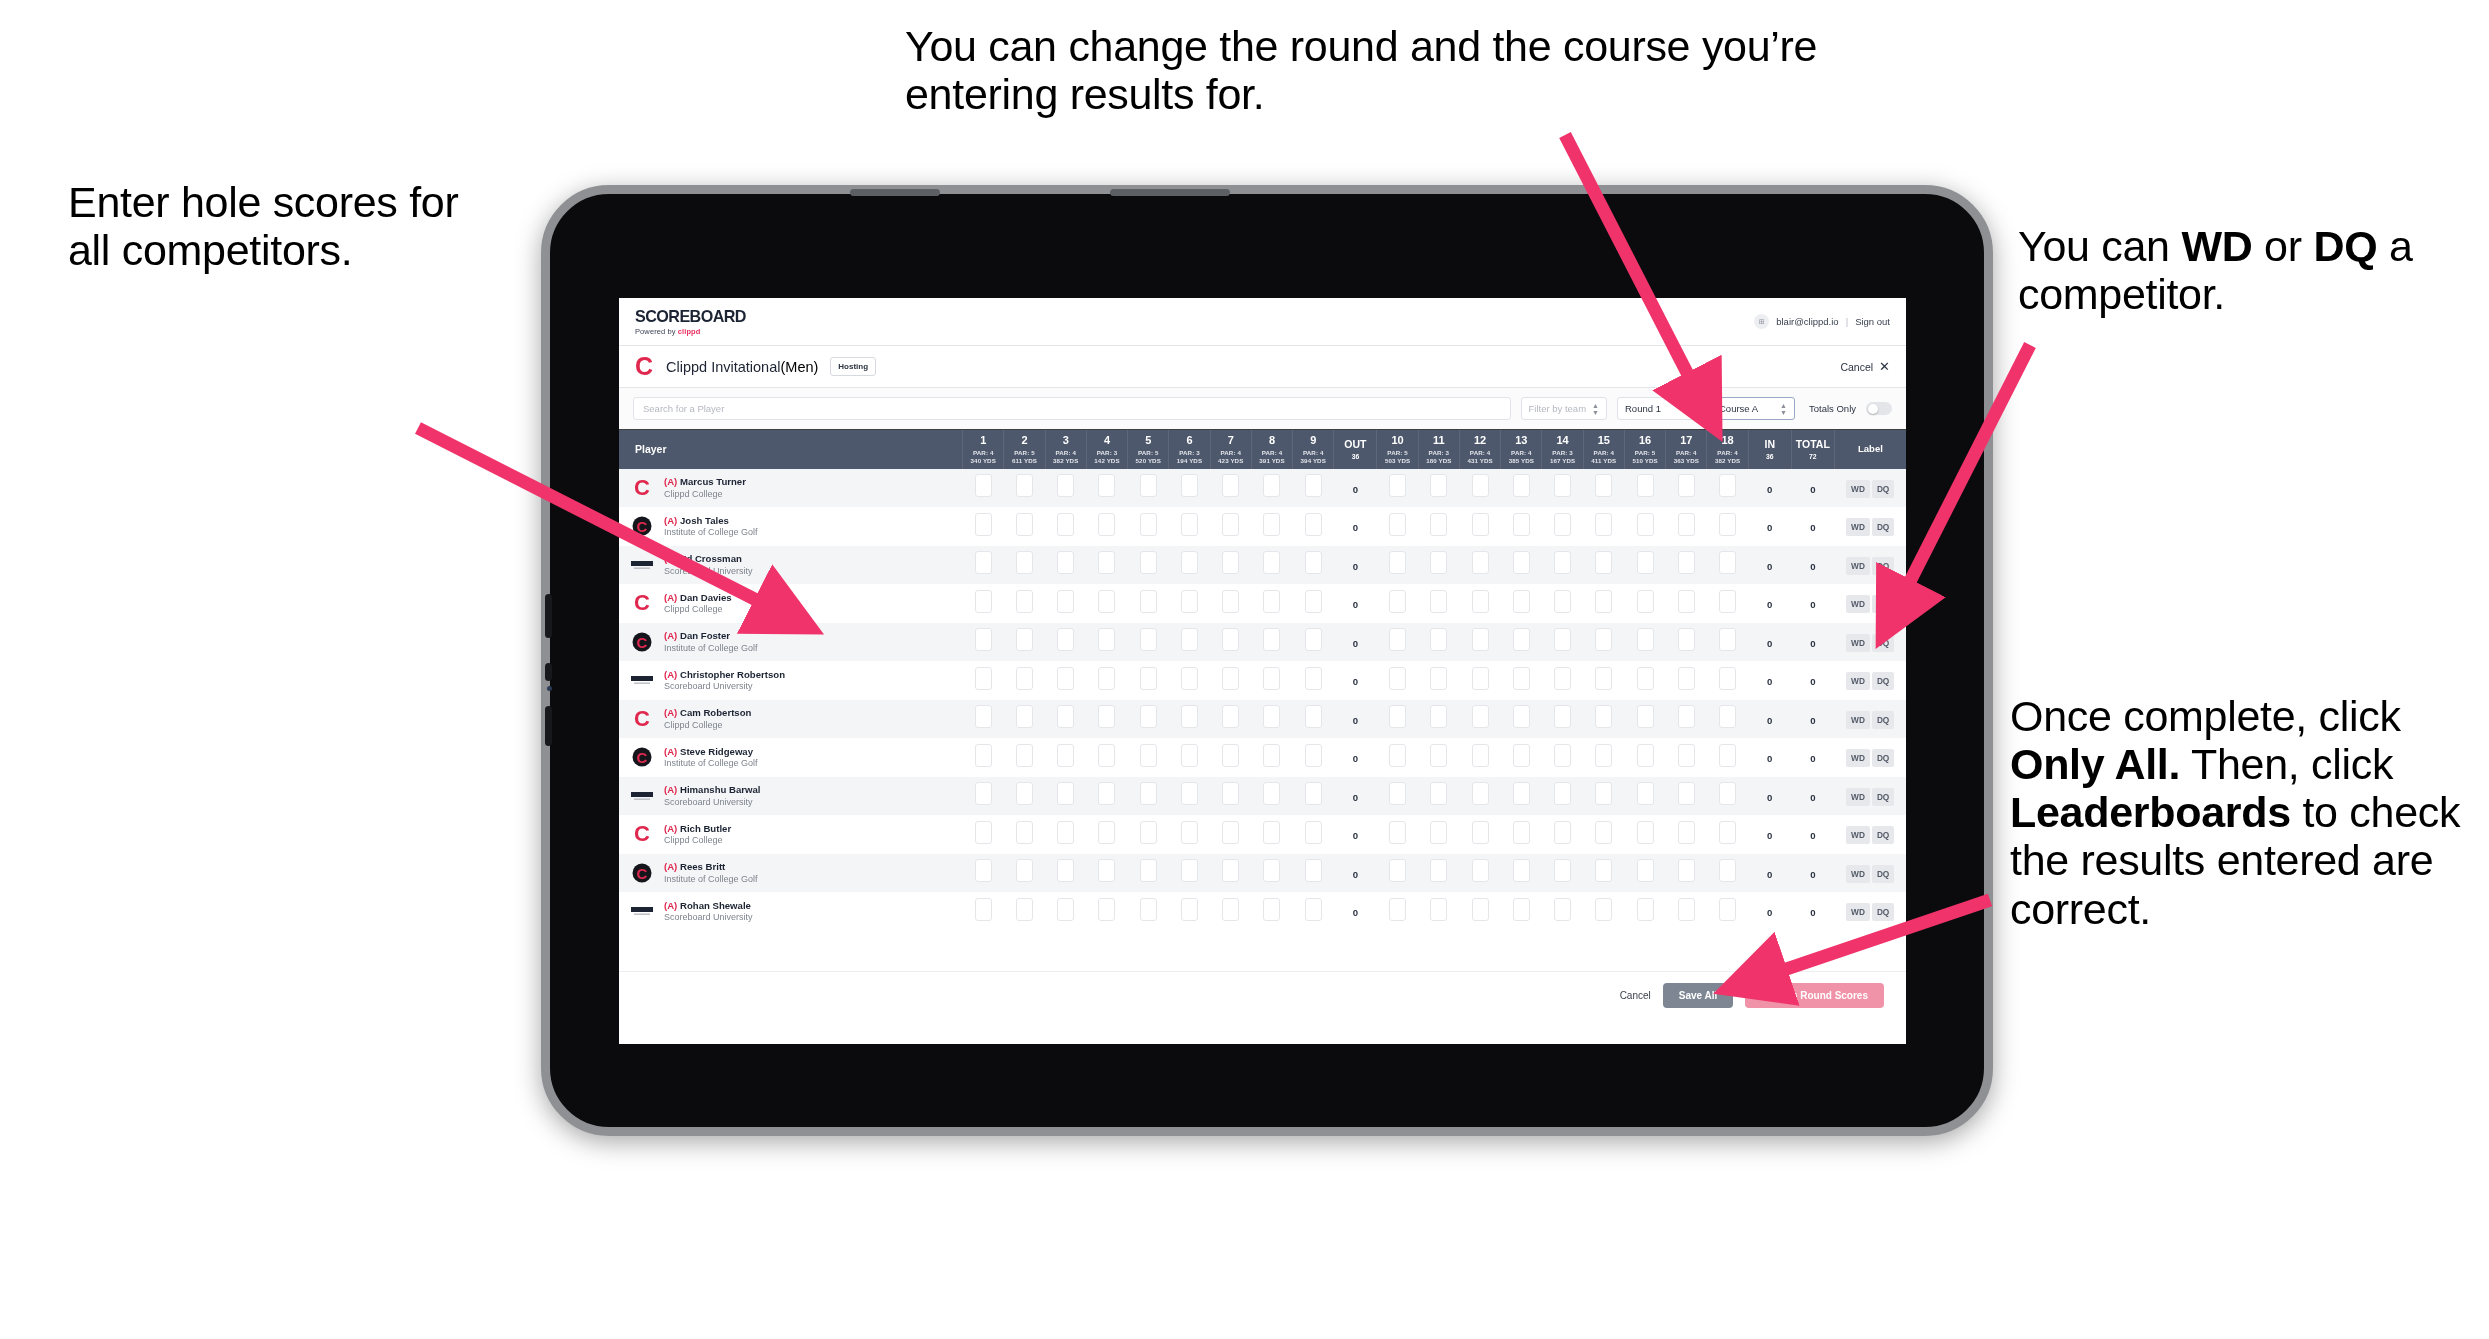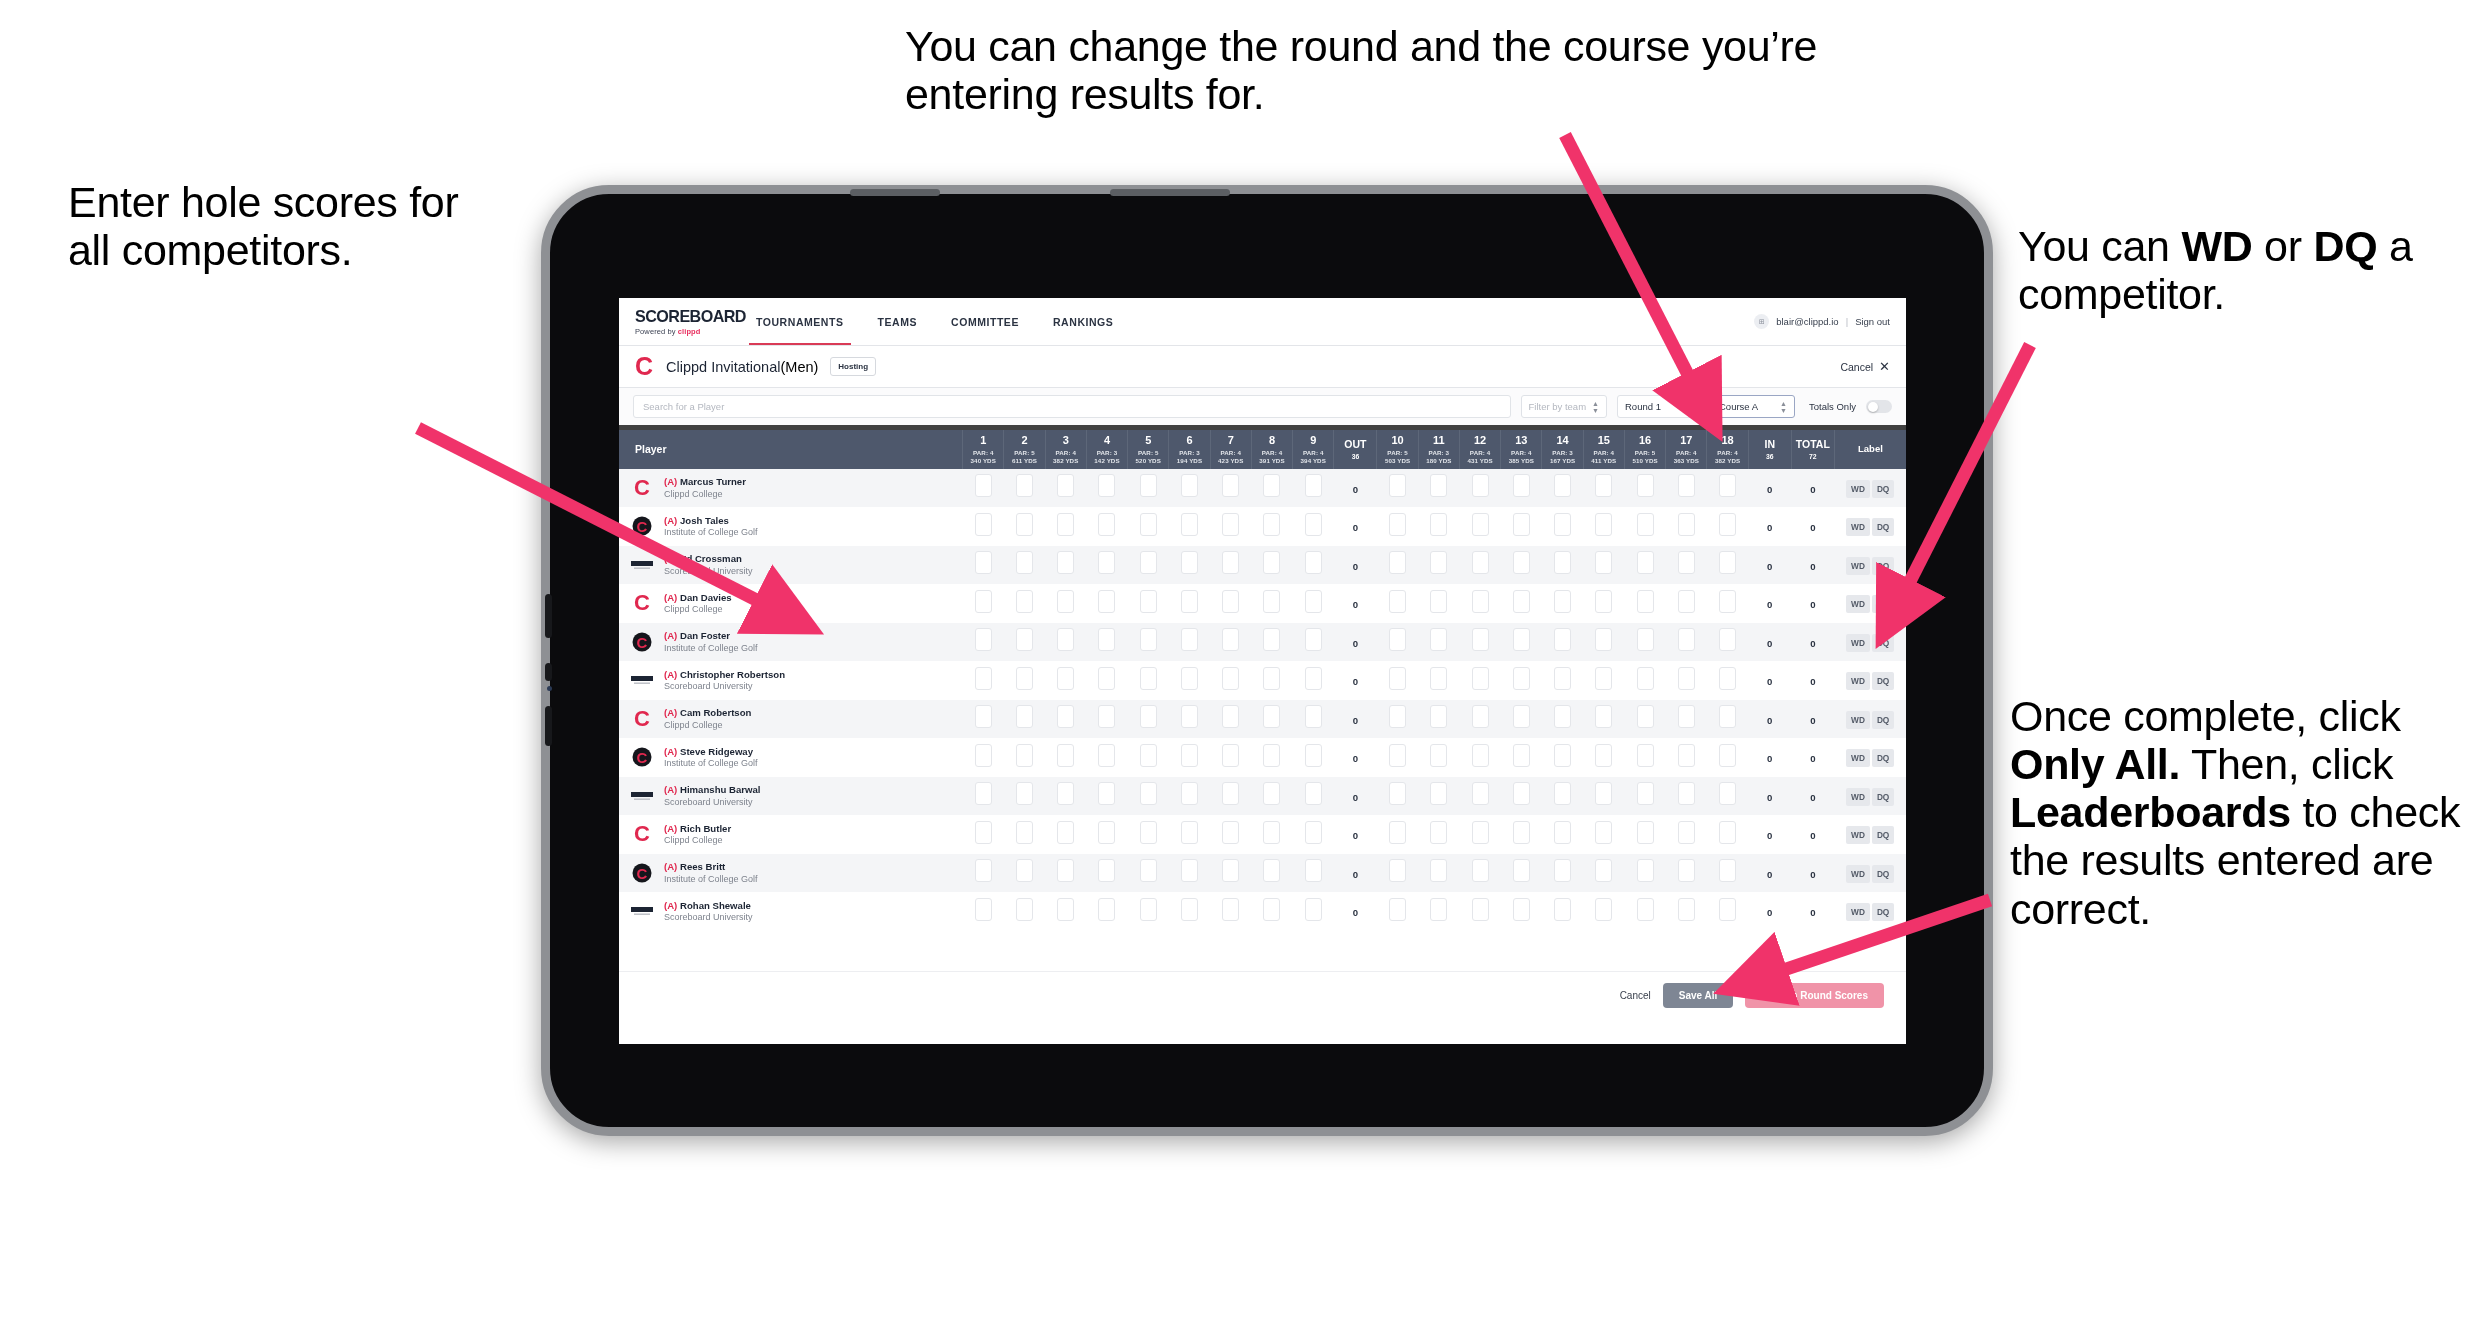--- a/index.html
+++ b/index.html
@@ -114,21 +114,21 @@
     height:30px; background:#2f3b51; display:flex; align-items:center; padding:0 14px; gap:2px;
   }
   .tab {
     font-size:10px; color:#e8eaee; padding:5px 10px; border-radius:3px; cursor:pointer;
   }
   .tab.active { background:#ffffff; color:#1d2534; font-weight:600; }
 
   
   #filterbar {
     height:42px; background:#fbfbfc; display:flex; align-items:center; padding:0 14px; gap:10px;
-    border-bottom:5px solid #404040;
+    border-bottom:1px solid #404040;
   }
   .search-box {
     flex:1; height:23px; background:#fff; border:1px solid #e1e4e8; border-radius:3px;
     display:flex; align-items:center; padding:0 9px;
   }
   .search-box span { font-size:9.5px; color:#b4b8c0; }
   .selectish {
     height:23px; min-width:84px; background:#fff; border:1px solid #dfe2e7; border-radius:3px;
     display:flex; align-items:center; justify-content:space-between; padding:0 7px; gap:6px; cursor:pointer;
   }
@@ -218,26 +218,20 @@
     <div class="tab-btn" id="btn-b"></div>
     <div class="tab-btn" id="btn-c"></div>
     <div class="lens"></div>
 
     <div id="screen">
 
       <div id="topnav">
         <div class="logo-block">
           <div class="logo-word">SCOREBOARD</div>
           <div class="logo-sub"><span>Powered by </span><span class="brand">clippd</span></div>
-        </div>
-        <div class="nav-items">
-          <div class="nav-item active">TOURNAMENTS</div>
-          <div class="nav-item">TEAMS</div>
-          <div class="nav-item">COMMITTEE</div>
-          <div class="nav-item">RANKINGS</div>
         </div>
         <div class="topnav-right">
           <div class="avatar-sq">⊞</div>
           <div class="email">blair@clippd.io</div>
           <div class="sep">|</div>
           <div class="signout">Sign out</div>
         </div>
       </div>
 
       <div id="titlerow">

